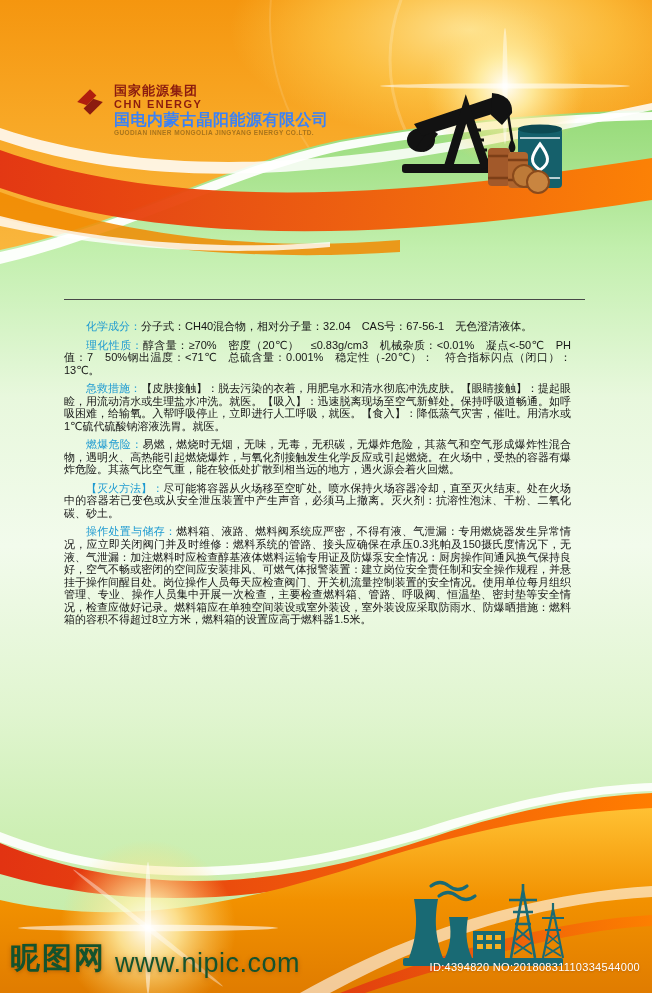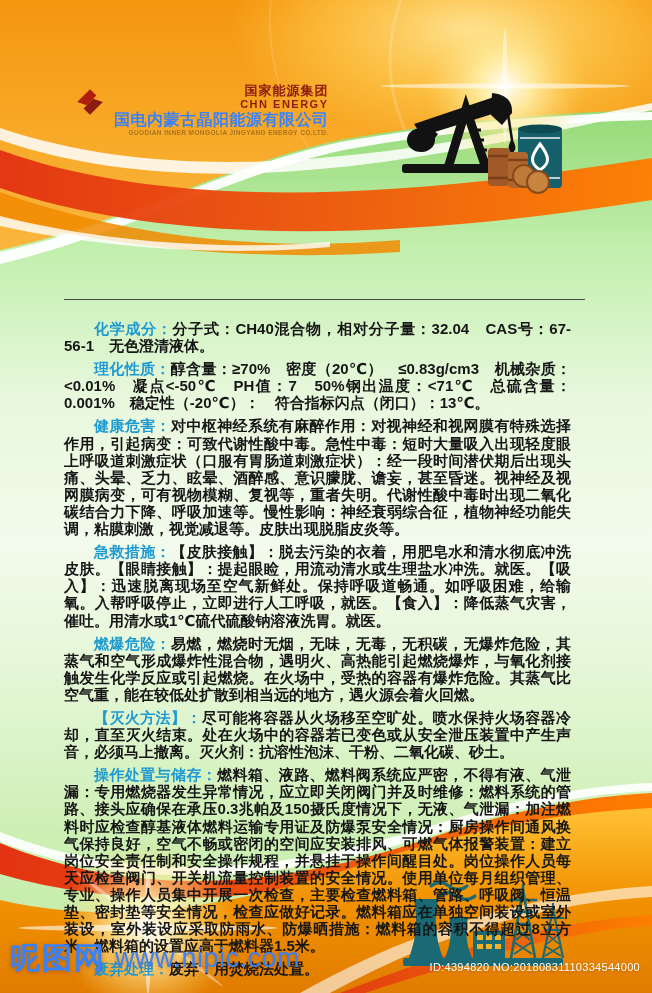--- a/index.html
+++ b/index.html
@@ -5,21 +5,21 @@
   html,body{margin:0;padding:0;background:#ffffff;}
   #poster{
     position:relative;width:652px;height:993px;margin:0 auto;overflow:hidden;
     font-family:"Liberation Sans","DejaVu Sans",sans-serif;
   }
   #bg-art{position:absolute;left:0;top:0;width:652px;height:993px;display:block;}
 
   
   .logo-wrap{position:absolute;left:74px;top:84px;display:flex;gap:8px;align-items:flex-start;}
   .logo-mark{width:32px;height:32px;margin-top:2px;}
-  .logo-lines{display:flex;flex-direction:column;line-height:1.05;align-items:flex-end;}
+  .logo-lines{display:flex;flex-direction:column;line-height:1.05;}
   .logo-cn1{font-size:13px;font-weight:700;color:#8c1c0f;letter-spacing:1px;}
   .logo-en1{font-size:11px;font-weight:700;color:#8c1c0f;letter-spacing:1.5px;margin-top:1px;}
   .logo-cn2{font-size:16px;font-weight:700;color:#3b82f6;letter-spacing:.5px;margin-top:2px;}
   .logo-en2{font-size:6.5px;font-weight:700;color:#a8741c;letter-spacing:.4px;margin-top:1px;}
 
   
   .doc-title{
     position:absolute;left:64px;top:256px;width:524px;
     font-size:23px;font-weight:700;color:#0f0f0f;letter-spacing:1px;
     padding-left:44px;box-sizing:border-box;
@@ -29,30 +29,30 @@
     border-top:1.6px solid #474747;
   }
 
   
   .doc-body{
     position:absolute;left:64px;top:320px;width:524px;
     color:#161616;
   }
   .section{
     margin:0 17px 6px 0;
-    font-size:15px;line-height:1.14;font-weight:700;
+    font-size:11px;line-height:1.14;font-weight:400;
     text-indent:2em;text-align:justify;
   }
   .section .label{color:#1d9ad1;}
   .section .body{color:#161616;}
 
   
   .watermark{
-    position:absolute;left:10px;top:938px;display:flex;align-items:center;gap:9px;
-    color:#3b82f6;text-shadow:0 1px 4px rgba(150,70,0,.55);
+    position:absolute;left:10px;top:938px;display:flex;align-items:flex-end;gap:9px;
+    color:#14532d;text-shadow:0 1px 4px rgba(150,70,0,.55);
   }
   .wm-site{font-size:30px;font-weight:700;letter-spacing:2px;}
   .wm-url{font-size:27px;font-weight:400;letter-spacing:.5px;}
   .stock-id{
     position:absolute;right:12px;top:961px;
     font-size:11px;color:#ffffff;text-shadow:0 1px 2px rgba(160,80,0,.6);
     letter-spacing:.3px;
   }
 </style>
 </head>
@@ -216,32 +216,30 @@
     </div>
   </div>
 
   <div class="title-rule"></div>
 
   <div class="doc-body">
     <p class="section"><span class="label">化学成分：</span><span class="body">分子式：CH40混合物，相对分子量：32.04　CAS号：67-56-1　无色澄清液体。</span></p>
 
     <p class="section"><span class="label">理化性质：</span><span class="body">醇含量：≥70%　密度（20℃）　≤0.83g/cm3　机械杂质：&lt;0.01%　凝点&lt;-50℃　PH值：7　50%钢出温度：&lt;71℃　总硫含量：0.001%　稳定性（-20℃）：　符合指标闪点（闭口）：13℃。</span></p>
 
-    <p class="section"><span class="label">健康危害：</span><span class="body">对中枢神经系统有麻醉作用：对视神经和视网膜有特殊选择作用，引起病变：可致代谢性酸中毒。急性中毒：短时大量吸入出现轻度眼上呼吸道刺激症状（口服有胃肠道刺激症状）：经一段时间潜伏期后出现头痛、头晕、乏力、眩晕、酒醉感、意识朦胧、谵妄，甚至昏迷。视神经及视网膜病变，可有视物模糊、复视等，重者失明。代谢性酸中毒时出现二氧化碳结合力下降、呼吸加速等。慢性影响：神经衰弱综合征，植物神经功能失调，粘膜刺激，视觉减退等。皮肤出现脱脂皮炎等。</span></p>
 
     <p class="section"><span class="label">急救措施：</span><span class="body">【皮肤接触】：脱去污染的衣着，用肥皂水和清水彻底冲洗皮肤。【眼睛接触】：提起眼睑，用流动清水或生理盐水冲洗。就医。【吸入】：迅速脱离现场至空气新鲜处。保持呼吸道畅通。如呼吸困难，给输氧。入帮呼吸停止，立即进行人工呼吸，就医。【食入】：降低蒸气灾害，催吐。用清水或1℃硫代硫酸钠溶液洗胃。就医。</span></p>
 
     <p class="section"><span class="label">燃爆危险：</span><span class="body">易燃，燃烧时无烟，无味，无毒，无积碳，无爆炸危险，其蒸气和空气形成爆炸性混合物，遇明火、高热能引起燃烧爆炸，与氧化剂接触发生化学反应或引起燃烧。在火场中，受热的容器有爆炸危险。其蒸气比空气重，能在较低处扩散到相当远的地方，遇火源会着火回燃。</span></p>
 
 
     <p class="section"><span class="label">【灭火方法】：</span><span class="body">尽可能将容器从火场移至空旷处。喷水保持火场容器冷却，直至灭火结束。处在火场中的容器若已变色或从安全泄压装置中产生声音，必须马上撤离。灭火剂：抗溶性泡沫、干粉、二氧化碳、砂土。</span></p>
 
     <p class="section"><span class="label">操作处置与储存：</span><span class="body">燃料箱、液路、燃料阀系统应严密，不得有液、气泄漏：专用燃烧器发生异常情况，应立即关闭阀门并及时维修：燃料系统的管路、接头应确保在承压0.3兆帕及150摄氏度情况下，无液、气泄漏：加注燃料时应检查醇基液体燃料运输专用证及防爆泵安全情况：厨房操作间通风换气保持良好，空气不畅或密闭的空间应安装排风、可燃气体报警装置：建立岗位安全责任制和安全操作规程，并悬挂于操作间醒目处。岗位操作人员每天应检查阀门、开关机流量控制装置的安全情况。使用单位每月组织管理、专业、操作人员集中开展一次检查，主要检查燃料箱、管路、呼吸阀、恒温垫、密封垫等安全情况，检查应做好记录。燃料箱应在单独空间装设或室外装设，室外装设应采取防雨水、防爆晒措施：燃料箱的容积不得超过8立方米，燃料箱的设置应高于燃料器1.5米。</span></p>
 
-    <p class="section"><span class="label">废弃处理：</span><span class="body">废弃：用焚烧法处置。</span></p>
   </div>
 
   <div class="watermark">
     <span class="wm-site">昵图网</span>
     <span class="wm-url">www.nipic.com</span>
   </div>
   <div class="stock-id">ID:4394820 NO:20180831110334544000</div>
 
 </div>
 

